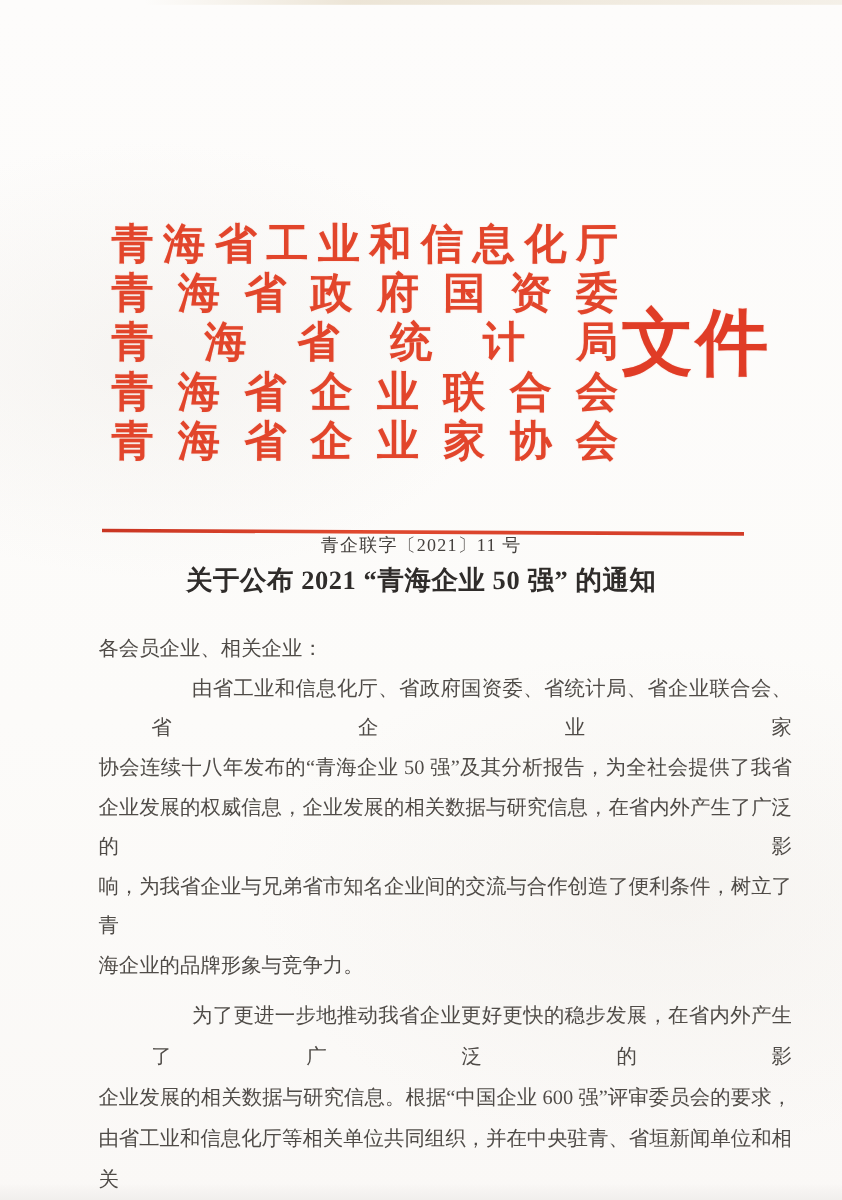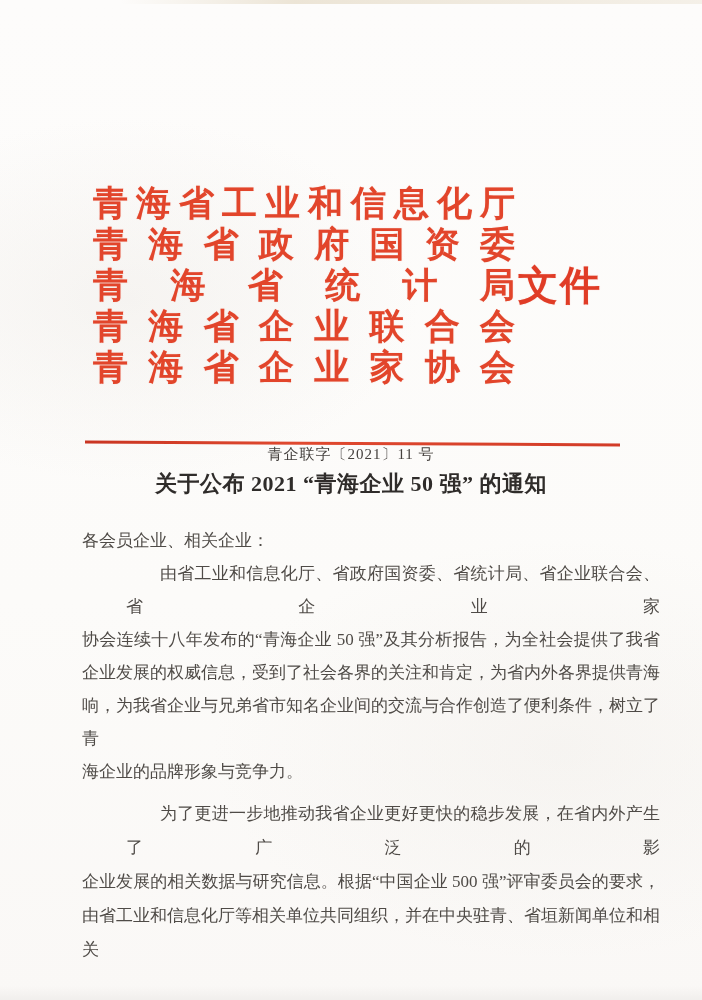--- a/index.html
+++ b/index.html
@@ -30,21 +30,21 @@
   .agency-line{
     display:flex;justify-content:space-between;
     height:41px;line-height:41px;
     font-size:35px;font-weight:bold;
     color:#e2452b;
     text-shadow:0 0 1px rgba(226,69,43,0.35);
     white-space:nowrap;
   }
   .wenjian{
     position:absolute;left:518px;top:254px;
-    font-size:40px;line-height:64px;font-weight:bold;
+    font-size:60px;line-height:64px;font-weight:bold;
     color:#e03c26;
     letter-spacing:2px;
     text-shadow:0 0 1px rgba(224,60,38,0.4);
   }
 
   .ref-number{
     position:absolute;left:0;top:401px;width:100%;
     text-align:center;
     font-size:15px;letter-spacing:1px;
     color:#45413e;
@@ -146,26 +146,26 @@
 
   <div class="red-rule"></div>
 
   <div class="doc-title">关于公布 2021 “青海企业 50 强” 的通知</div>
 
   <div class="doc-body">
     <div class="para1">
       <div class="body-line left">各会员企业、相关企业：</div>
       <div class="body-line indent">由省工业和信息化厅、省政府国资委、省统计局、省企业联合会、省企业家</div>
       <div class="body-line">协会连续十八年发布的“青海企业 50 强”及其分析报告，为全社会提供了我省</div>
-      <div class="body-line">企业发展的权威信息，受到了社会各界的关注和肯定，为省内外各界提供青海</div>
+      <div class="body-line">企业发展的权威信息，企业发展的相关数据与研究信息，在省内外产生了广泛的影</div>
       <div class="body-line">响，为我省企业与兄弟省市知名企业间的交流与合作创造了便利条件，树立了青</div>
       <div class="body-line left">海企业的品牌形象与竞争力。</div>
     </div>
     <div class="para2">
       <div class="body-line indent">为了更进一步地推动我省企业更好更快的稳步发展，在省内外产生了广泛的影</div>
-      <div class="body-line">企业发展的相关数据与研究信息。根据“中国企业 500 强”评审委员会的要求，</div>
+      <div class="body-line">企业发展的相关数据与研究信息。根据“中国企业 600 强”评审委员会的要求，</div>
       <div class="body-line">由省工业和信息化厅等相关单位共同组织，并在中央驻青、省垣新闻单位和相关</div>
 
     </div>
   </div>
 
   <div class="scan-bottom-shade"></div>
 </div>
 
 </body></html>

